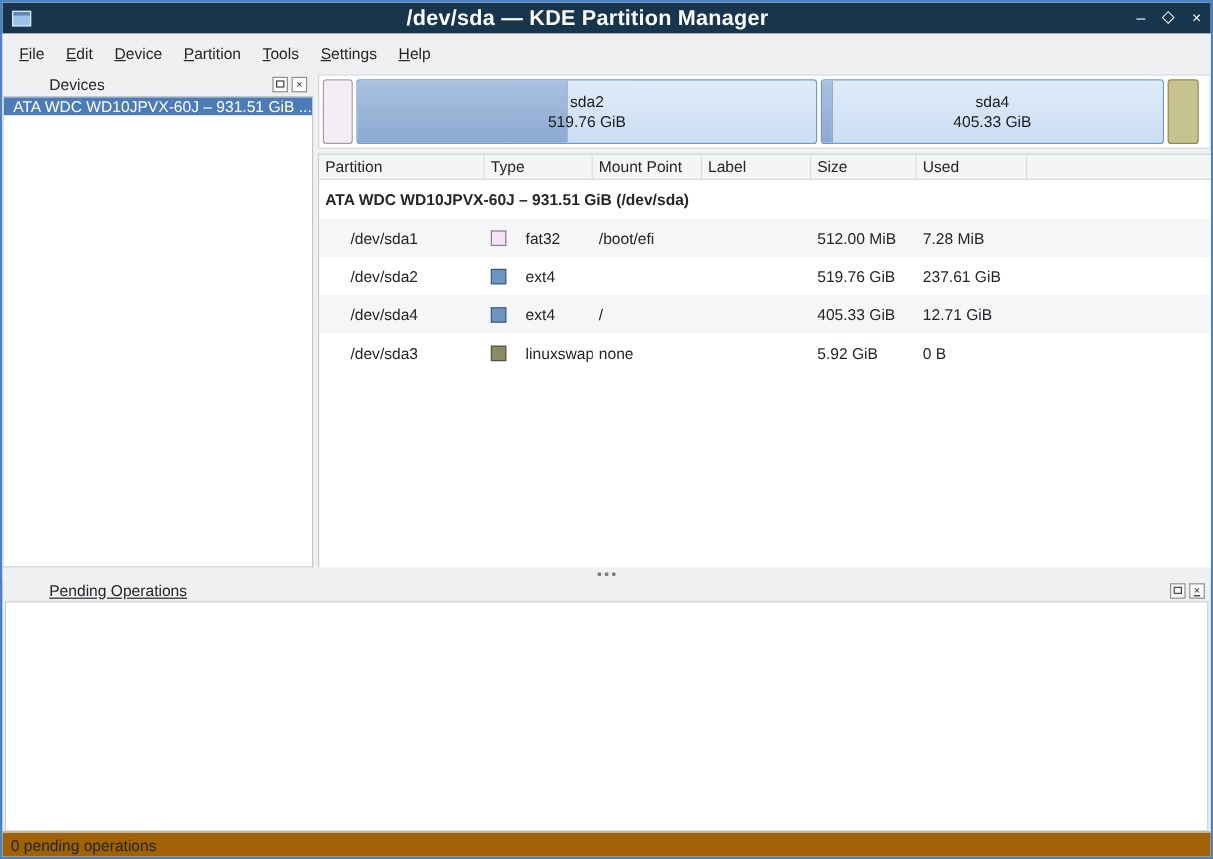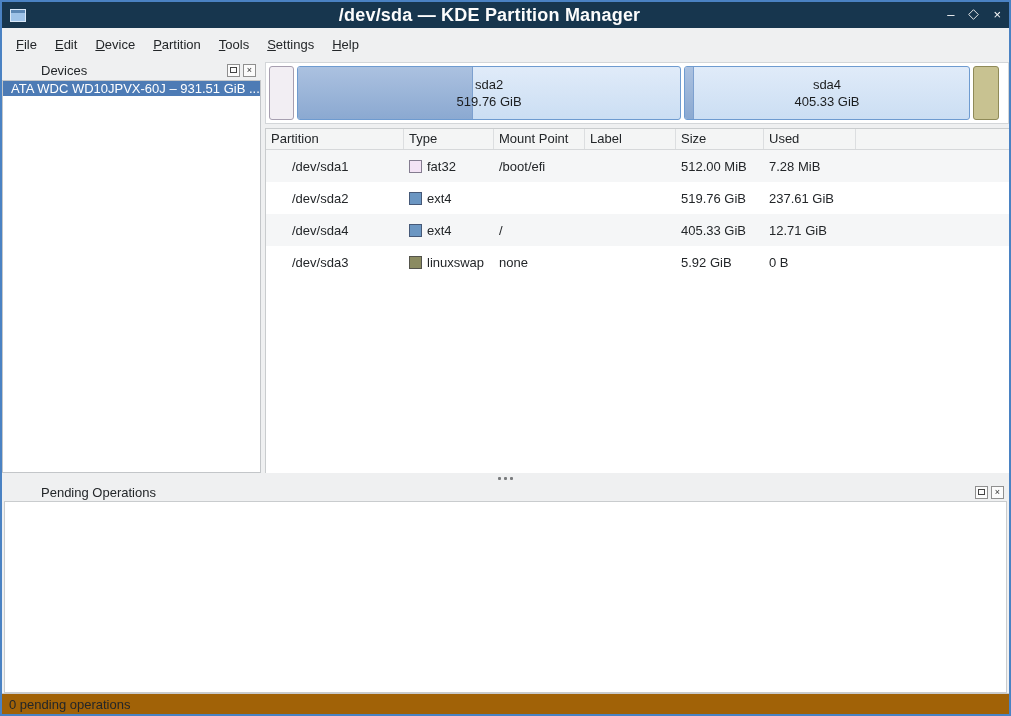--- a/index.html
+++ b/index.html
@@ -143,40 +143,40 @@
   .group-row {
     font-weight: bold;
     padding: 9px 5px 8px 5px;
     background: #ffffff;
     white-space: nowrap;
   }
   .prow { height: 32px; align-items: center; }
   .prow.alt { background: #f5f6f7; }
   .prow > div { padding: 0 5px; white-space: nowrap; overflow: hidden; }
   .cell-partition { padding-left: 26px !important; }
-  .cell-type { display: flex; align-items: center; gap: 5px; }
+  .cell-type { display: flex; align-items: center; gap: 16px; }
   .fs-swatch {
     width: 13px; height: 13px; flex: 0 0 13px;
     border: 1px solid rgba(40,40,60,.55);
   }
 
   
   .h-splitter {
     height: 10px; flex: 0 0 10px;
     background: #eff0f1;
     display: flex; align-items: center; justify-content: center;
   }
   .splitter-handle {
     width: 3px; height: 3px; background: #7a7c7e;
     box-shadow: 6px 0 0 #7a7c7e, -6px 0 0 #7a7c7e;
     border-radius: 1px;
   }
 
   
-  .pending-titlebar { flex: 0 0 18px; height: 18px; }
+  .pending-titlebar { flex: 0 0 18px; height: 18px; text-decoration: underline; }
   .pending-content {
     flex: 0 0 192px; height: 192px;
     background: #ffffff;
     border: 1px solid #c9ccce;
     margin: 0 2px;
   }
 
   
   .statusbar {
     flex: 0 0 21px; height: 21px;
@@ -256,20 +256,21 @@
         <div class="pt-grid pt-header">
           <div class="col">Partition</div>
           <div class="col">Type</div>
           <div class="col">Mount Point</div>
           <div class="col">Label</div>
           <div class="col">Size</div>
           <div class="col">Used</div>
           <div class="col"></div>
         </div>
 
+        <div class="group-row">ATA WDC WD10JPVX-60J – 931.51 GiB (/dev/sda)</div>
 
         <div class="pt-grid prow alt">
           <div class="cell-partition">/dev/sda1</div>
           <div class="cell-type">
               <span class="fs-swatch" style="background: rgb(243, 227, 245);"></span>
               <span>fat32</span>
             </div>
           <div>/boot/efi</div>
           <div></div>
           <div>512.00 MiB</div>

